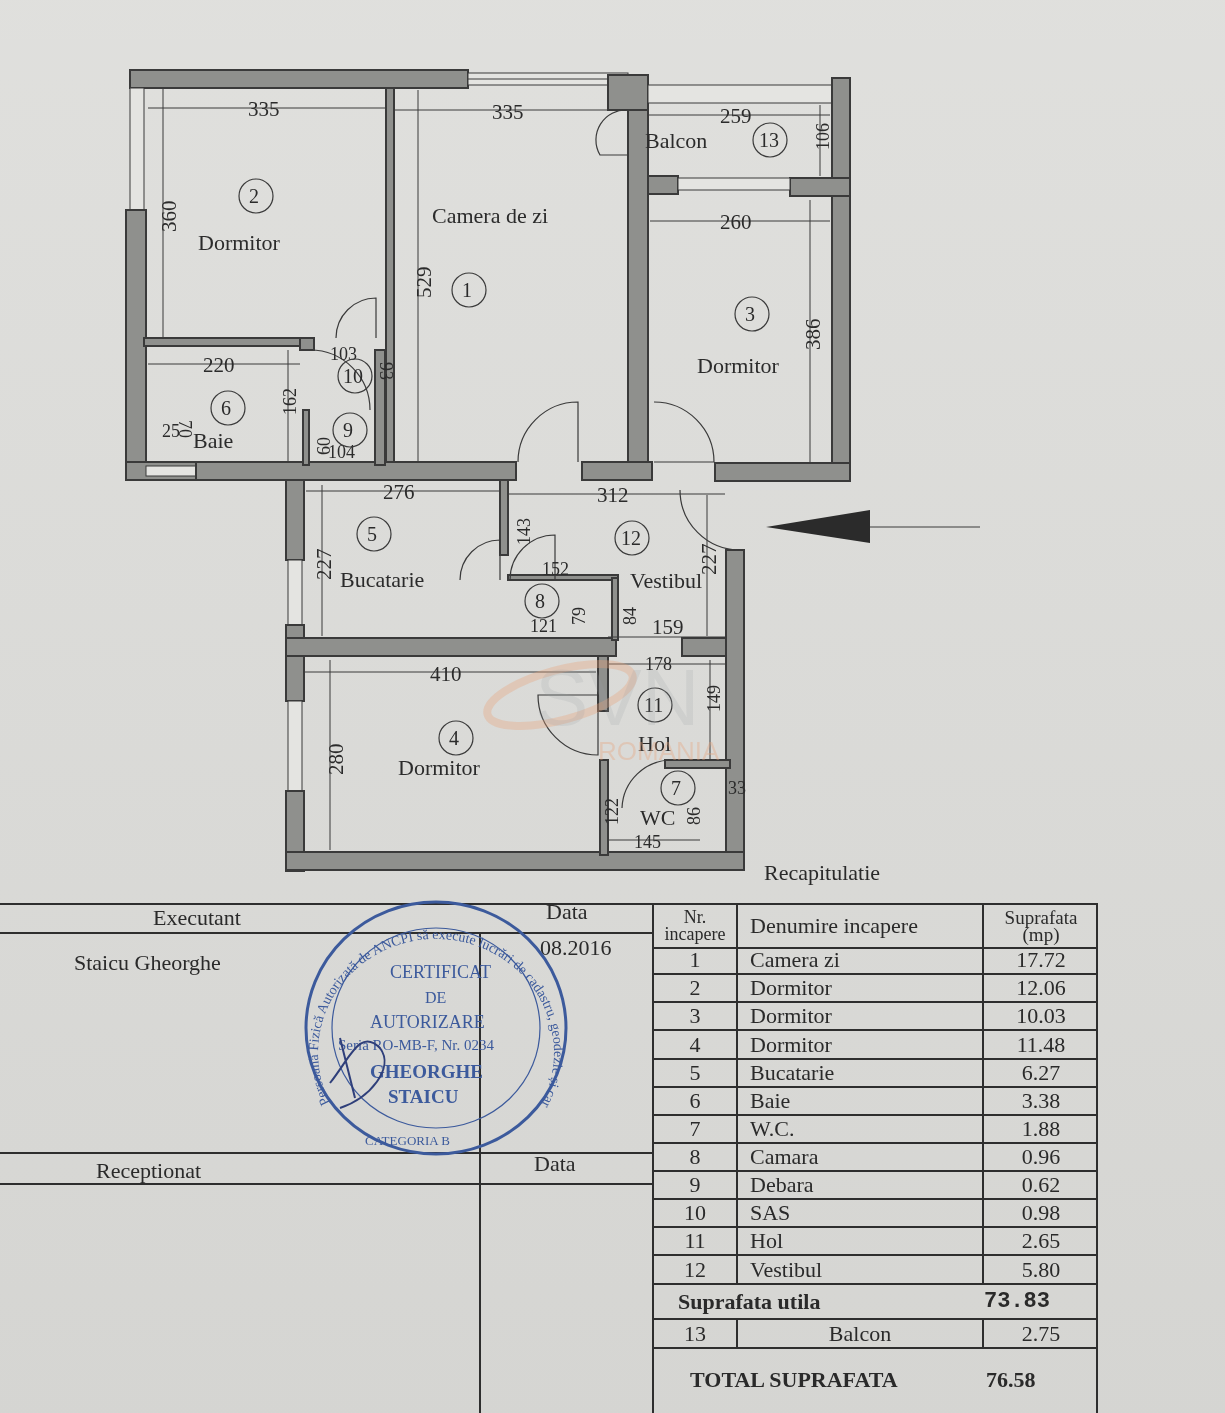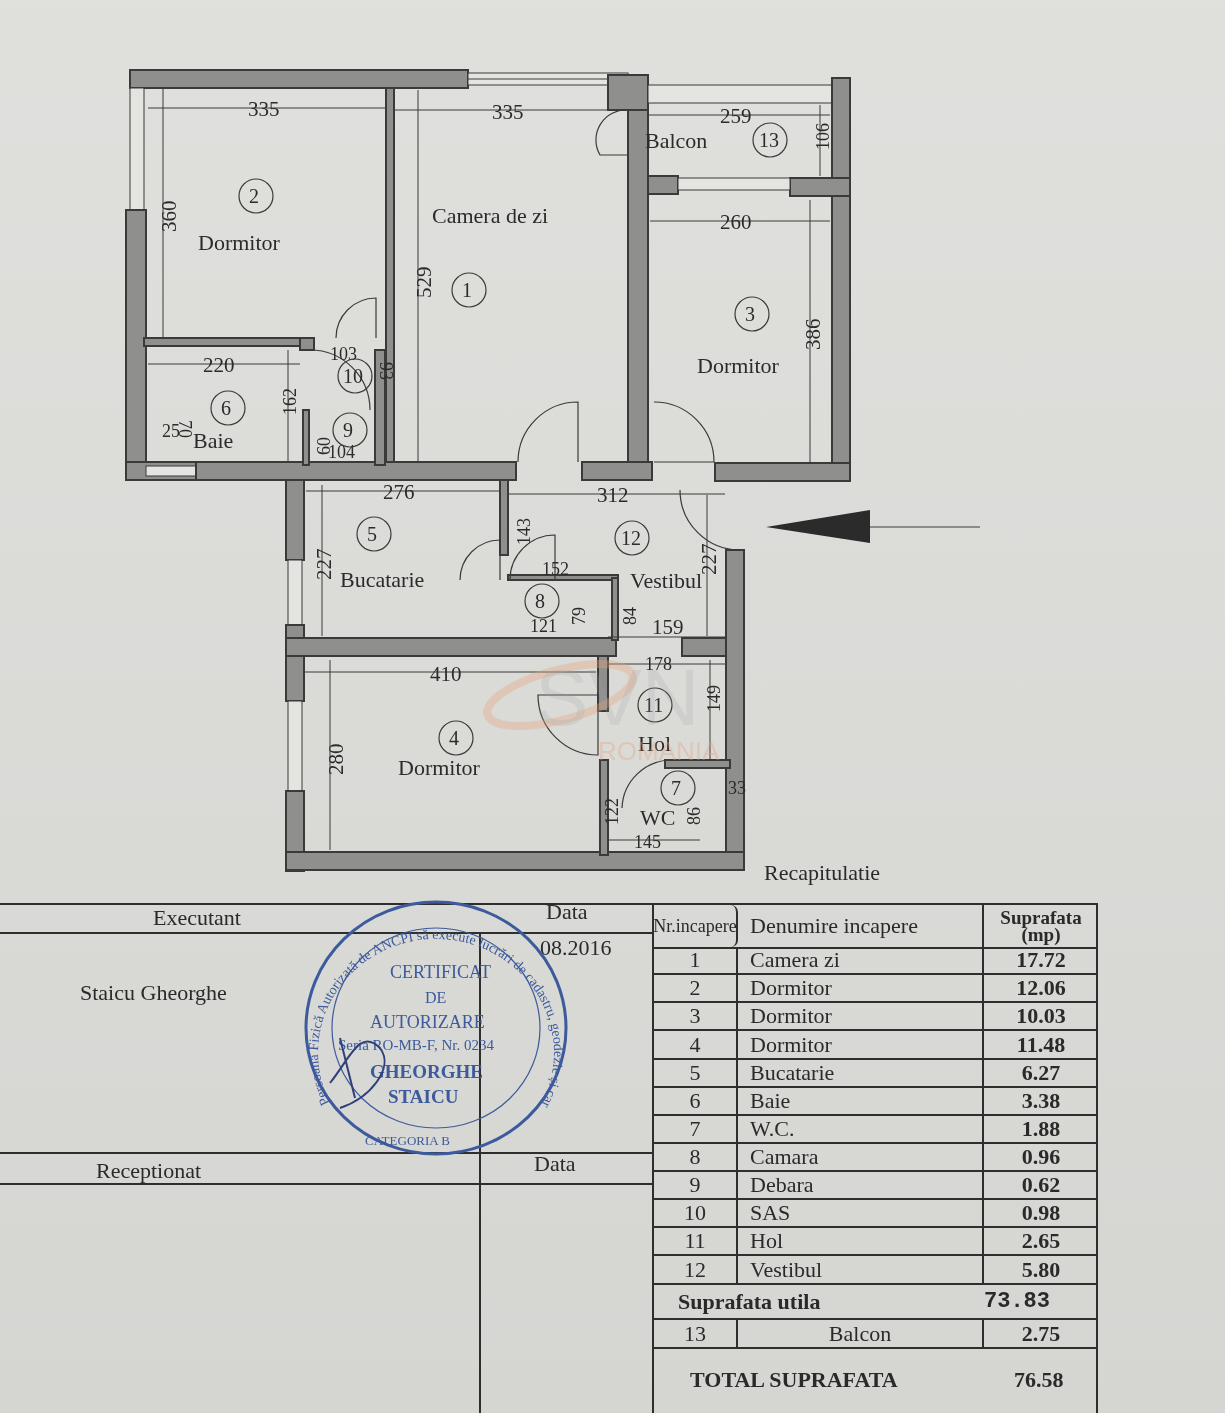--- a/index.html
+++ b/index.html
@@ -35,22 +35,22 @@
   .ltxt { position:absolute; font-size:22px; white-space:nowrap; }
   
   .rtable {
     position:absolute; left:652px; top:903px; width:442px; height:510px;
     border-left:2px solid #2e2e2e; border-right:2px solid #2e2e2e;
   }
   .row { position:absolute; left:0; width:442px; border-bottom:2px solid #2e2e2e; }
   .cell { position:absolute; top:0; height:100%; display:flex; align-items:center; font-size:22px; white-space:nowrap; }
   .c1 { left:0; width:82px; justify-content:center; border-right:2px solid #2e2e2e; }
   .c2 { left:84px; width:246px; padding-left:12px; box-sizing:border-box; border-right:2px solid #2e2e2e; }
-  .c3 { left:332px; width:110px; justify-content:center;font-weight:bold; }
-  .hdr .c1 { font-size:18px; line-height:17px; flex-direction:row; text-align:left;border-radius:7px; }
+  .c3 { left:332px; width:110px; justify-content:center; }
+  .hdr .c1 { font-size:18px; line-height:17px; flex-direction:column; text-align:left; }
   .hdr .c3 { font-size:19px; line-height:17px; flex-direction:column; text-align:center; }
   .bold { font-weight:bold; }
   .stamp {
     position:absolute; left:300px; top:898px; width:272px; height:265px;
     pointer-events:none;
   }
   .stamp text { font-family:"Liberation Serif", "DejaVu Serif", serif; fill:#3c5a9c; }
   .watermark { position:absolute; left:470px; top:640px; pointer-events:none; }
 </style>
 </head>
@@ -247,21 +247,21 @@
 <div class="recap-title">Recapitulatie</div>
 
 <div class="ltable">
   <div class="hline" style="left:0; top:0; width:652px;"></div>
   <div class="hline" style="left:0; top:29px; width:652px;"></div>
   <div class="hline" style="left:0; top:249px; width:652px;"></div>
   <div class="hline" style="left:0; top:280px; width:652px;"></div>
   <div class="vline" style="left:479px; top:29px; height:481px;"></div>
   <div class="ltxt" style="left:153px; top:2px;">Executant</div>
   <div class="ltxt" style="left:546px; top:-4px;">Data</div>
-  <div class="ltxt" style="left:80px; top:47px;margin-top:30px;">Staicu Gheorghe</div>
+  <div class="ltxt" style="left:74px; top:47px;">Staicu Gheorghe</div>
   <div class="ltxt" style="left:540px; top:32px;">08.2016</div>
   <div class="ltxt" style="left:96px; top:255px;">Receptionat</div>
   <div class="ltxt" style="left:534px; top:248px;">Data</div>
 </div>
 
 <svg class="stamp" viewBox="0 0 272 265">
   <ellipse cx="136" cy="130" rx="130" ry="126" fill="none" stroke="#3c5a9c" stroke-width="3"></ellipse>
   <ellipse cx="136" cy="130" rx="104" ry="100" fill="none" stroke="#3c5a9c" stroke-width="1.2"></ellipse>
   <defs>
     <path id="ringpath" d="M30,205 A118,114 0 1 1 242,205"></path>
@@ -355,15 +355,15 @@
     <div class="cell bold" style="left:24px;">Suprafata utila</div>
     <div class="cell bold" style="left:330px;font-family:Liberation Mono, monospace;">73.83</div>
   </div>
   <div class="row" style="top:417px; height:27px;">
     <div class="cell c1">13</div>
     <div class="cell c2" style="justify-content:center; padding-left:0;">Balcon</div>
     <div class="cell c3">2.75</div>
   </div>
   <div class="row" style="top:446px; height:62px; border-bottom:none;">
     <div class="cell bold" style="left:36px;">TOTAL SUPRAFATA</div>
-    <div class="cell bold" style="left:360px;text-align:center;">76.58</div>
+    <div class="cell bold" style="left:332px;text-align:center;">76.58</div>
   </div>
 </div>
 
 </body></html>

